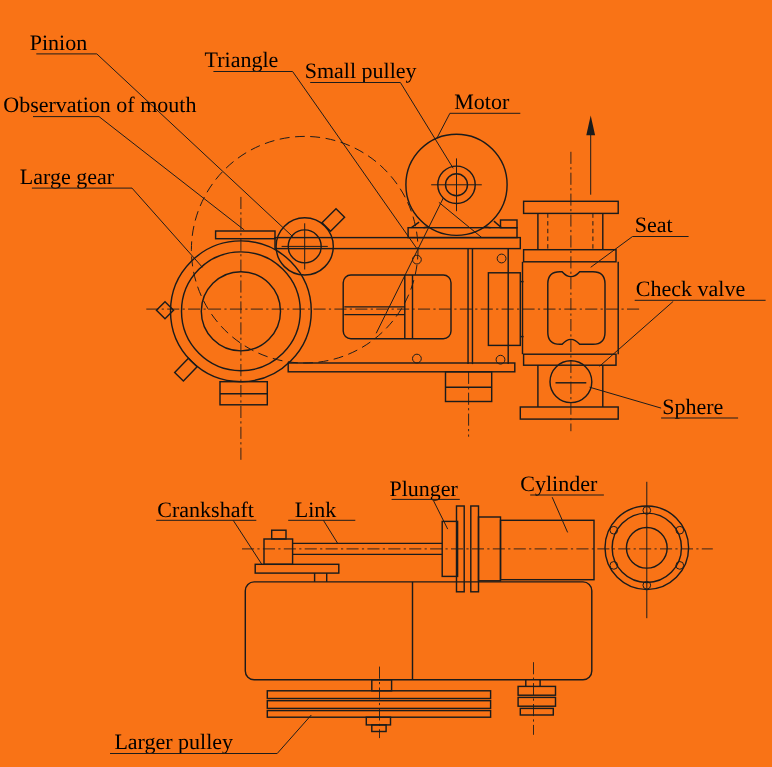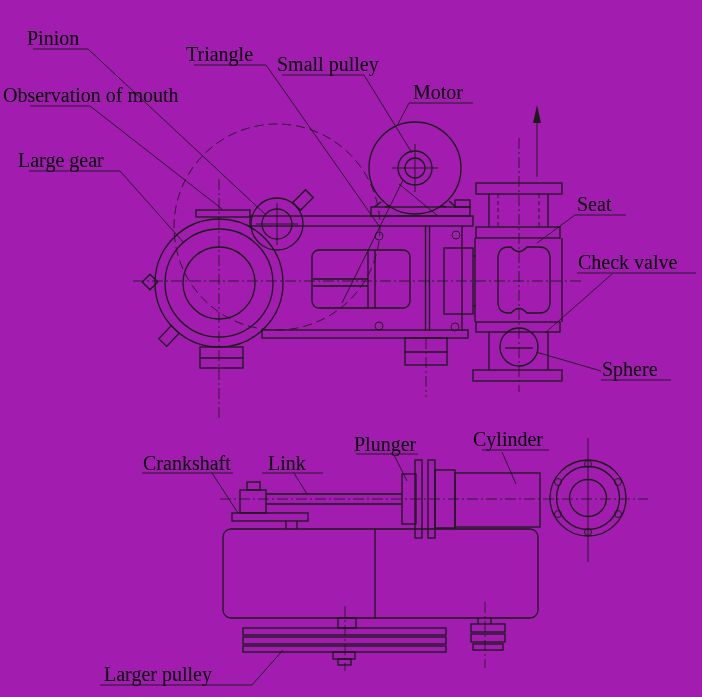--- a/index.html
+++ b/index.html
@@ -1,16 +1,16 @@
 <!DOCTYPE html>
 <html><head>
 <meta charset="utf-8">
 <style>
   html,body{margin:0;padding:0;background:#ffffff;}
-  .stage{position:relative;width:702px;height:697px;background:#a21caf;overflow:hidden;}
+  .stage{position:relative;width:702px;height:697px;background:#f97316;overflow:hidden;}
   svg{display:block;}
   .s  {stroke:#1b1b1b;fill:none;stroke-width:1.3;stroke-linecap:butt;stroke-linejoin:miter;}
   .t  {stroke:#1b1b1b;fill:none;stroke-width:0.9;}
   .cl {stroke:#1b1b1b;fill:none;stroke-width:0.8;stroke-dasharray:11 3 2 3;}
   .dash{stroke:#1b1b1b;fill:none;stroke-width:0.9;stroke-dasharray:9 5;}
   .hid{stroke:#1b1b1b;fill:none;stroke-width:0.9;stroke-dasharray:4 3;}
   .ldr{stroke:#1b1b1b;fill:none;stroke-width:0.9;}
   .fillb{fill:#1b1b1b;stroke:none;}
   text{font-family:"Liberation Serif","DejaVu Serif",serif;font-size:20px;fill:#000000;}
 </style>

